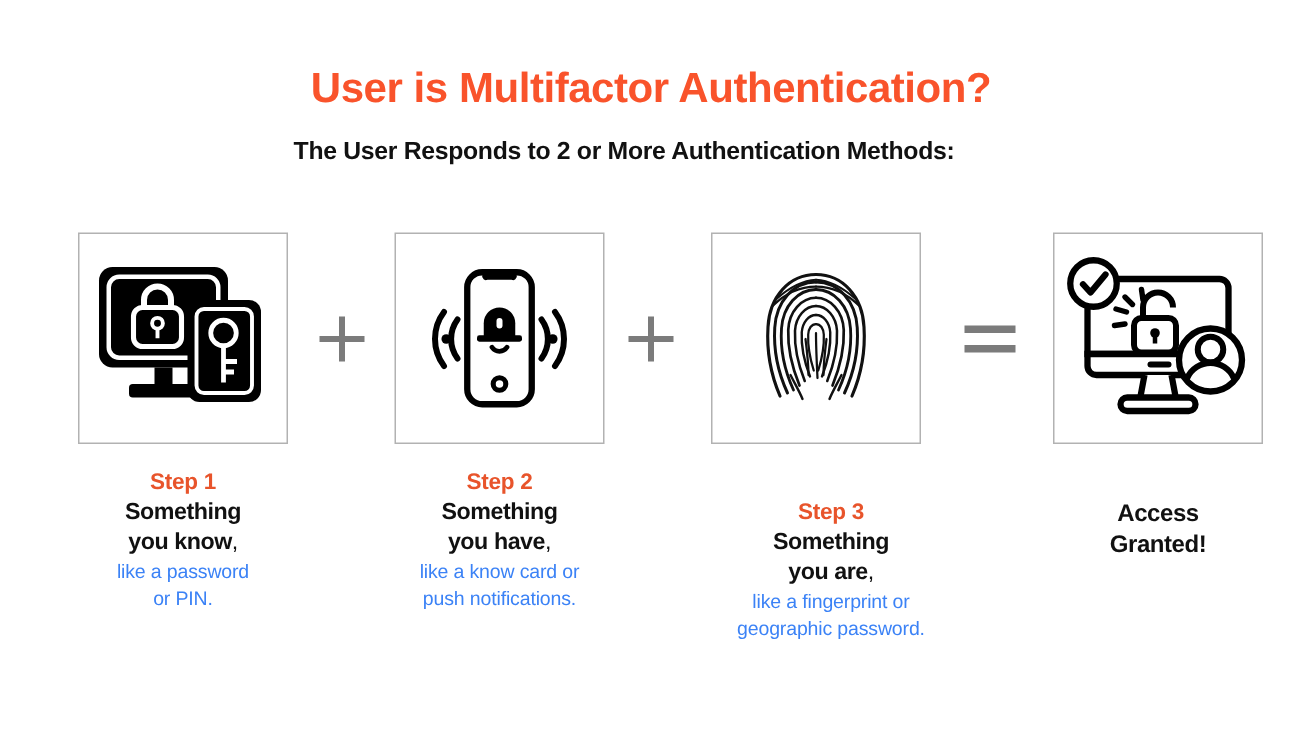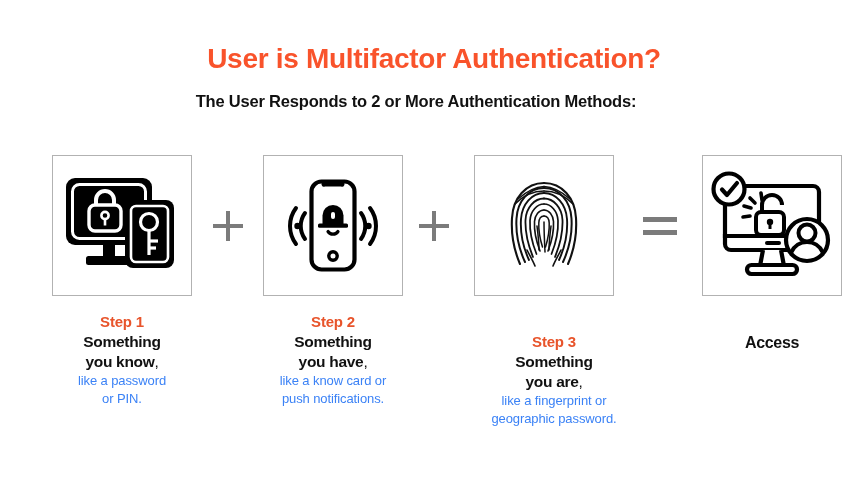--- a/index.html
+++ b/index.html
@@ -323,17 +323,18 @@
     <div class="caption cap-3">
       <span class="step-label">Step 3</span>
       <span class="strong-line">Something</span>
       <span class="strong-line"><span>you are</span><span class="comma">,</span></span>
       <span class="detail-line">like a fingerprint or</span>
       <span class="detail-line">geographic password.</span>
     </div>
 
     <div class="caption cap-4">
       <span class="access-line">Access</span>
+      <span class="access-line">Granted!</span>
     </div>
 
   </div>
 
 </div>
 
 </body></html>

